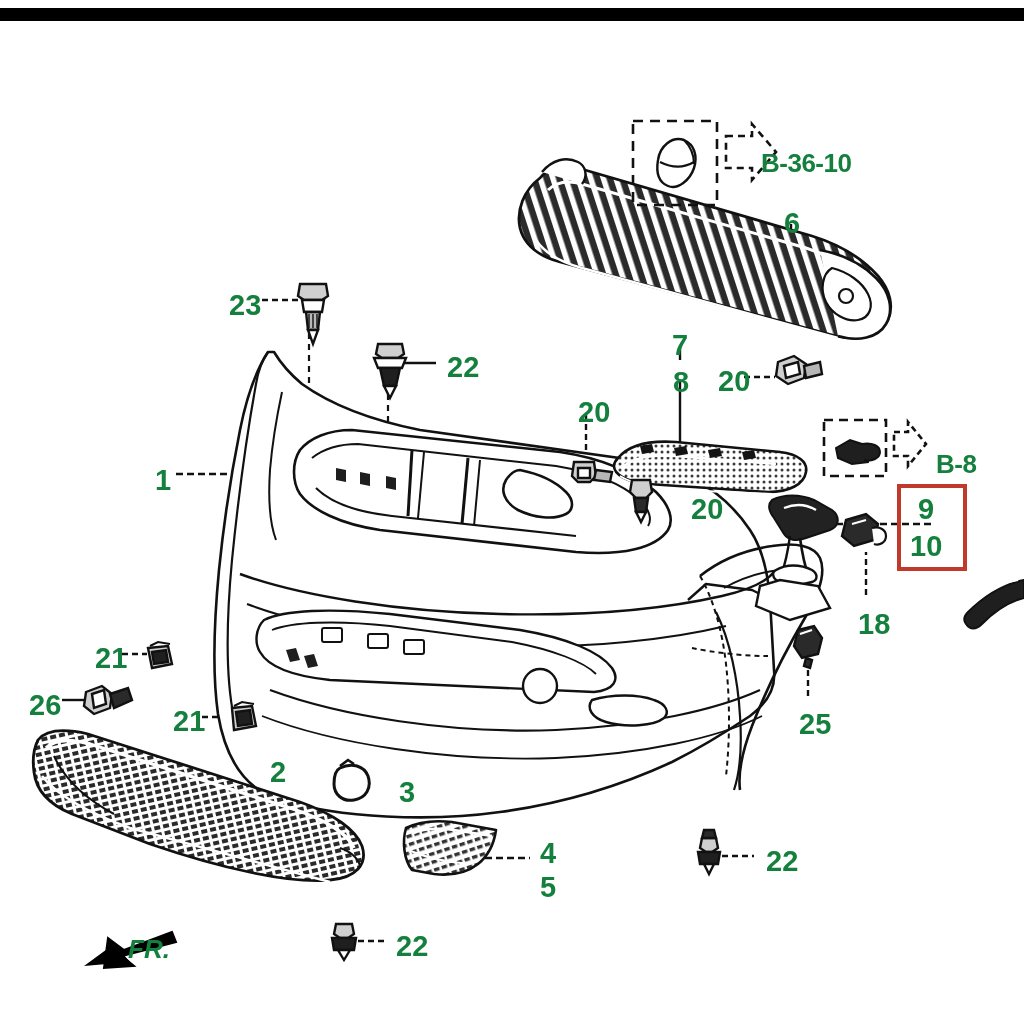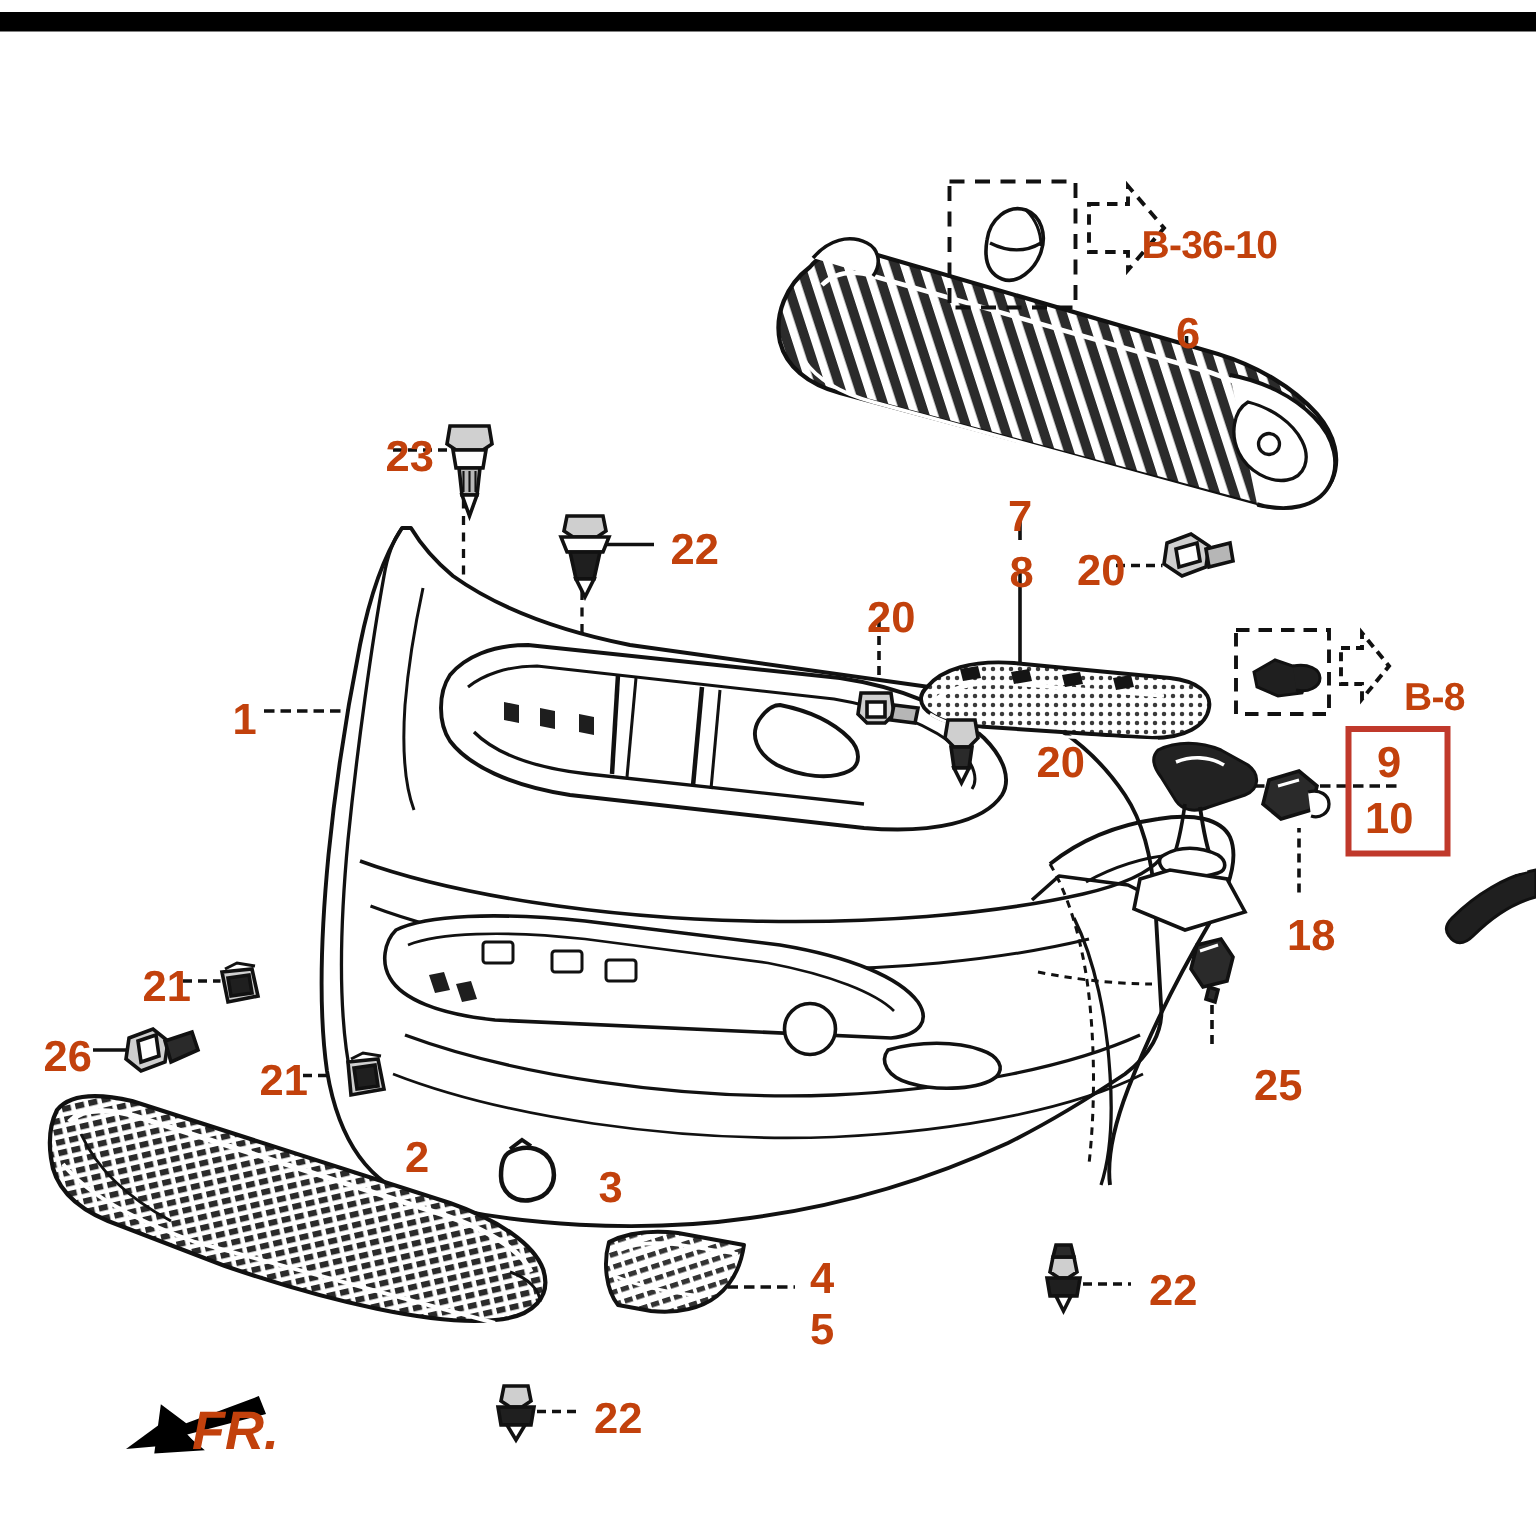--- a/index.html
+++ b/index.html
@@ -28,36 +28,36 @@
     position: absolute;
     left: 0;
     top: 0;
     width: 1024px;
     height: 1024px;
   }
   .callout {
     position: absolute;
     font-family: "Liberation Sans", sans-serif;
     font-weight: bold;
-    color: #c2410c;
+    color: #15803d;
     white-space: nowrap;
     line-height: 1;
     user-select: none;
   }
   .num {
     font-size: 29px;
     letter-spacing: 0px;
   }
   .secref {
     font-size: 26px;
     font-weight: bold;
     letter-spacing: -0.5px;
   }
   .fr-label {
-    font-size: 36px;
+    font-size: 26px;
     font-weight: bold;
     font-style: italic;
   }
   #highlight-box {
     position: absolute;
     left: 897px;
     top: 484px;
     width: 70px;
     height: 87px;
     border: 4px solid #c0392b;
@@ -382,23 +382,23 @@
   <div class="callout num" style="left:672px; top:331px;">7</div>
   <div class="callout num" style="left:673px; top:368px;">8</div>
   <div class="callout num" style="left:718px; top:367px;">20</div>
   <div class="callout num" style="left:578px; top:398px;">20</div>
   <div class="callout num" style="left:691px; top:495px;">20</div>
   <div class="callout num" style="left:95px;  top:644px;">21</div>
   <div class="callout num" style="left:173px; top:707px;">21</div>
   <div class="callout num" style="left:447px; top:353px;">22</div>
   <div class="callout num" style="left:766px; top:847px;">22</div>
   <div class="callout num" style="left:396px; top:932px;">22</div>
-  <div class="callout num" style="left:229px; top:291px;margin-left:28px;">23</div>
+  <div class="callout num" style="left:229px; top:291px;">23</div>
   <div class="callout num" style="left:858px; top:610px;">18</div>
-  <div class="callout num" style="left:836px; top:710px;">25</div>
+  <div class="callout num" style="left:799px; top:710px;">25</div>
   <div class="callout num" style="left:29px;  top:691px;text-align:right;">26</div>
 
   <div class="callout secref" style="left:761px; top:150px;">B-36-10</div>
   <div class="callout secref" style="left:936px; top:437px;margin-top:14px;">B-8</div>
 
   <div class="callout fr-label" style="left:128px; top:936px;">FR.</div>
 
   <div id="highlight-box"></div>
   <div id="hl-9" class="callout num">9</div>
   <div id="hl-10" class="callout num">10</div>

